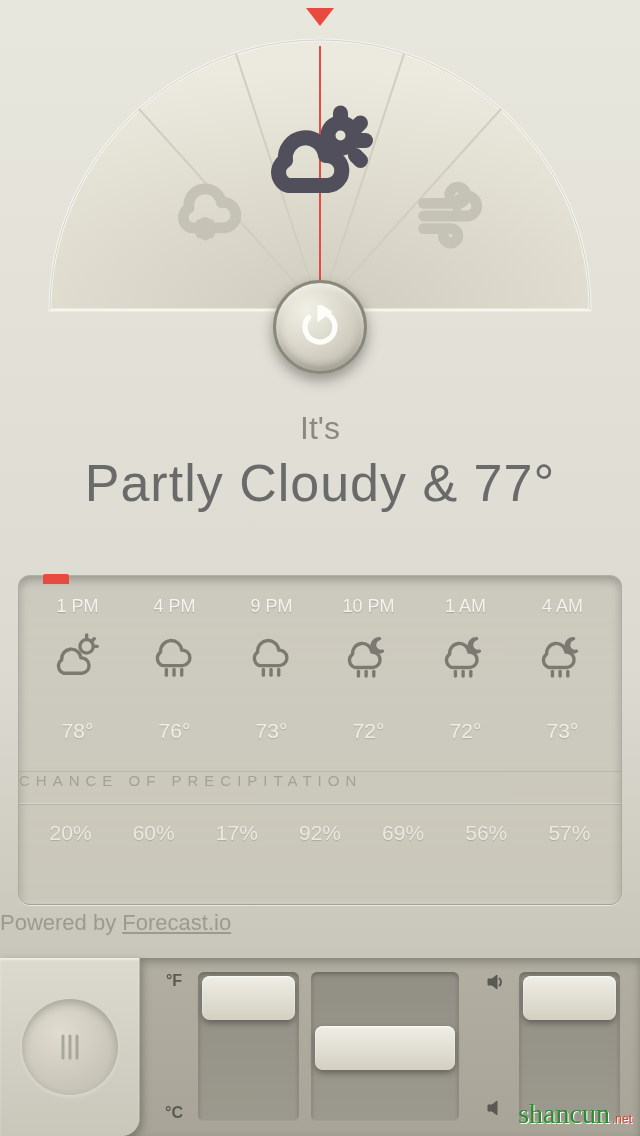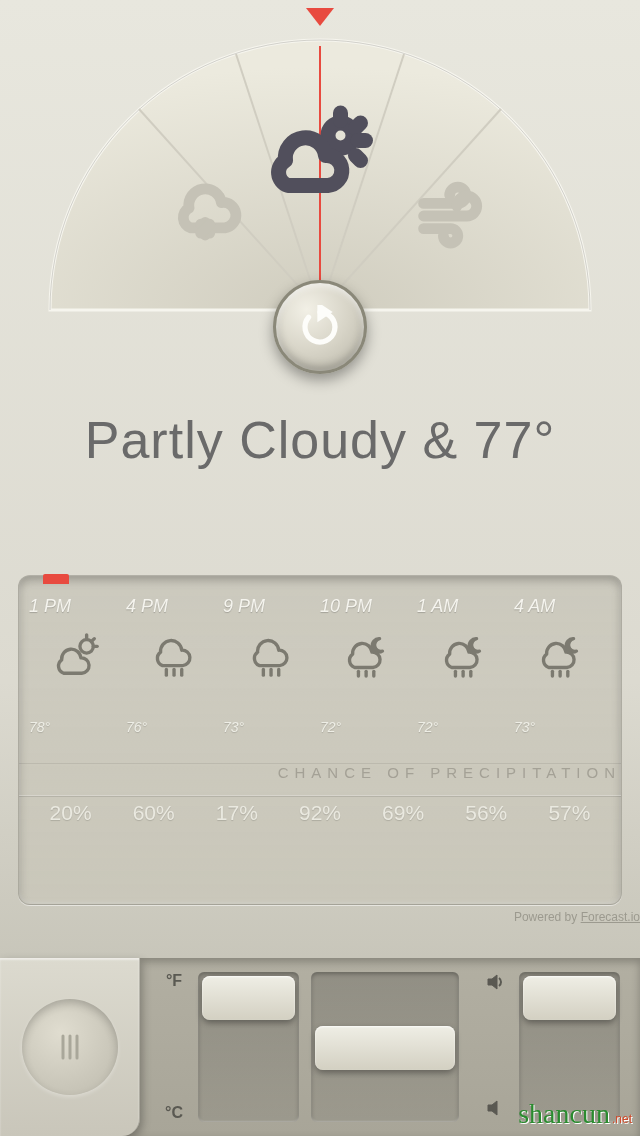--- a/index.html
+++ b/index.html
@@ -91,52 +91,51 @@
   width: 26px; height: 10px;
   background: #e84a3f;
   border-radius: 2px 2px 0 0;
 }
 .forecast-row {
   display: flex;
   padding: 20px 10px 0 10px;
 }
 .hour-col {
   flex: 1;
-  text-align: left;
-  font-style: italic;
+  text-align: center;
 }
 .hour-time { font-size: 18px; font-weight: 500; color: #f5f4ee; text-shadow: 0 1px 1px rgba(0,0,0,0.2); margin-bottom: 14px; }
 .hour-icon { height: 48px; display: flex; align-items: center; justify-content: center; margin-bottom: 14px; }
 .hour-icon svg { width: 48px; height: 48px; }
 .hour-icon path, .hour-icon circle, .hour-icon line { fill: none; stroke: #7c7a70; stroke-width: 3.5; stroke-linecap: round; stroke-linejoin: round; }
-.hour-temp { font-size: 14px; color: #eeeee6; font-weight: 400; text-shadow: 0 1px 1px rgba(0,0,0,0.15); margin-top: 40px; }
+.hour-temp { font-size: 21px; color: #eeeee6; font-weight: 400; text-shadow: 0 1px 1px rgba(0,0,0,0.15); margin-top: 40px; }
 
 .precip-label {
-  text-align: right;
+  text-align: left;
   font-size: 15px;
   letter-spacing: 6px;
   color: #a4a196;
   margin-top: 28px;
   padding-bottom: 14px;
   border-bottom: 1px solid rgba(255,255,255,0.25);
   border-top: 1px solid rgba(0,0,0,0.08);
 }
 .precip-row {
   display: flex;
-  padding: 4px 10px;
+  padding: 16px 10px;
   border-top: 1px solid rgba(0,0,0,0.1);
 }
 .precip-row div { flex: 1; text-align: center; font-size: 21px; color: #eae9e0; text-shadow: 0 1px 1px rgba(0,0,0,0.15); }
 
 .powered {
   position: absolute;
   top: 910px;
   left: 0; right: 0;
-  text-align: right;
-  font-size: 12px;
+  text-align: left;
+  font-size: 22px;
   color: #9c9a8f;
 }
 .powered a { color: #9c9a8f; text-decoration: underline; }
 
 
 .controls {
   position: absolute;
   bottom: 0;
   left: 0; right: 0;
   height: 178px;
@@ -267,20 +266,21 @@
   </svg>
   <div class="refresh-btn">
     <svg viewBox="0 0 50 50">
       <path d="M 25 8 A 17 17 0 1 1 12 14"></path>
       <path d="M 25 2 L 25 14 L 34 8 Z" fill="#fdfdfa" stroke="none"></path>
     </svg>
   </div>
 </div>
 
 <div class="headline">
+  <div class="its">It's</div>
   <div class="cond">Partly Cloudy &amp; 77°</div>
 </div>
 
 <div class="panel">
   <div class="panel-marker"></div>
   <div class="forecast-row">
       <div class="hour-col">
         <div class="hour-time">1 PM</div>
         <div class="hour-icon">
           <svg viewBox="0 0 50 50">

